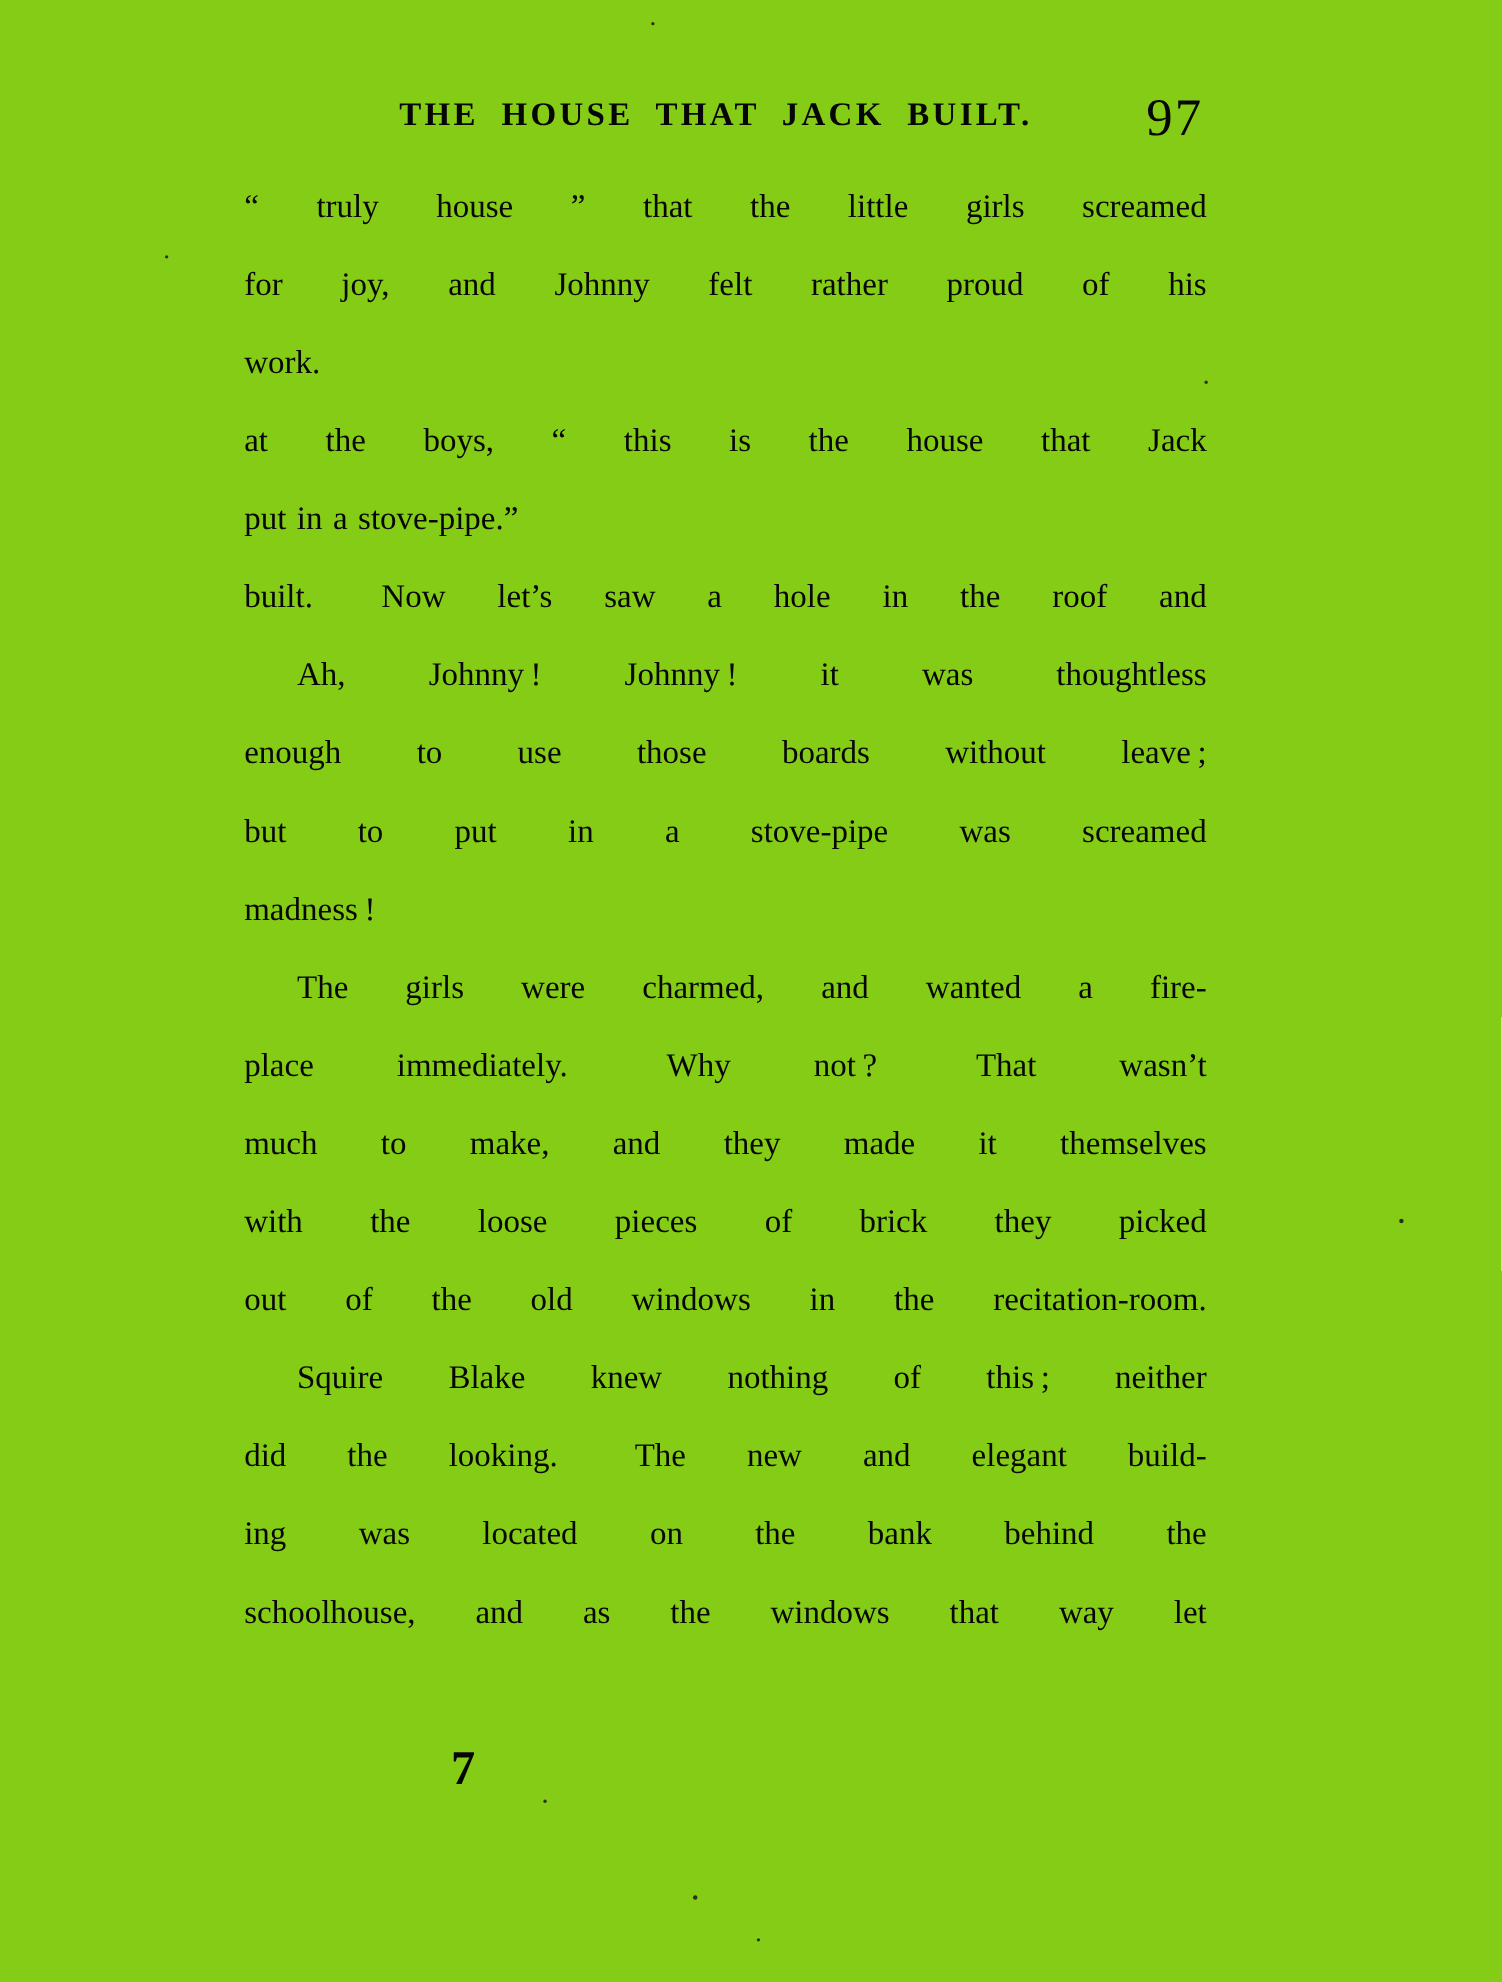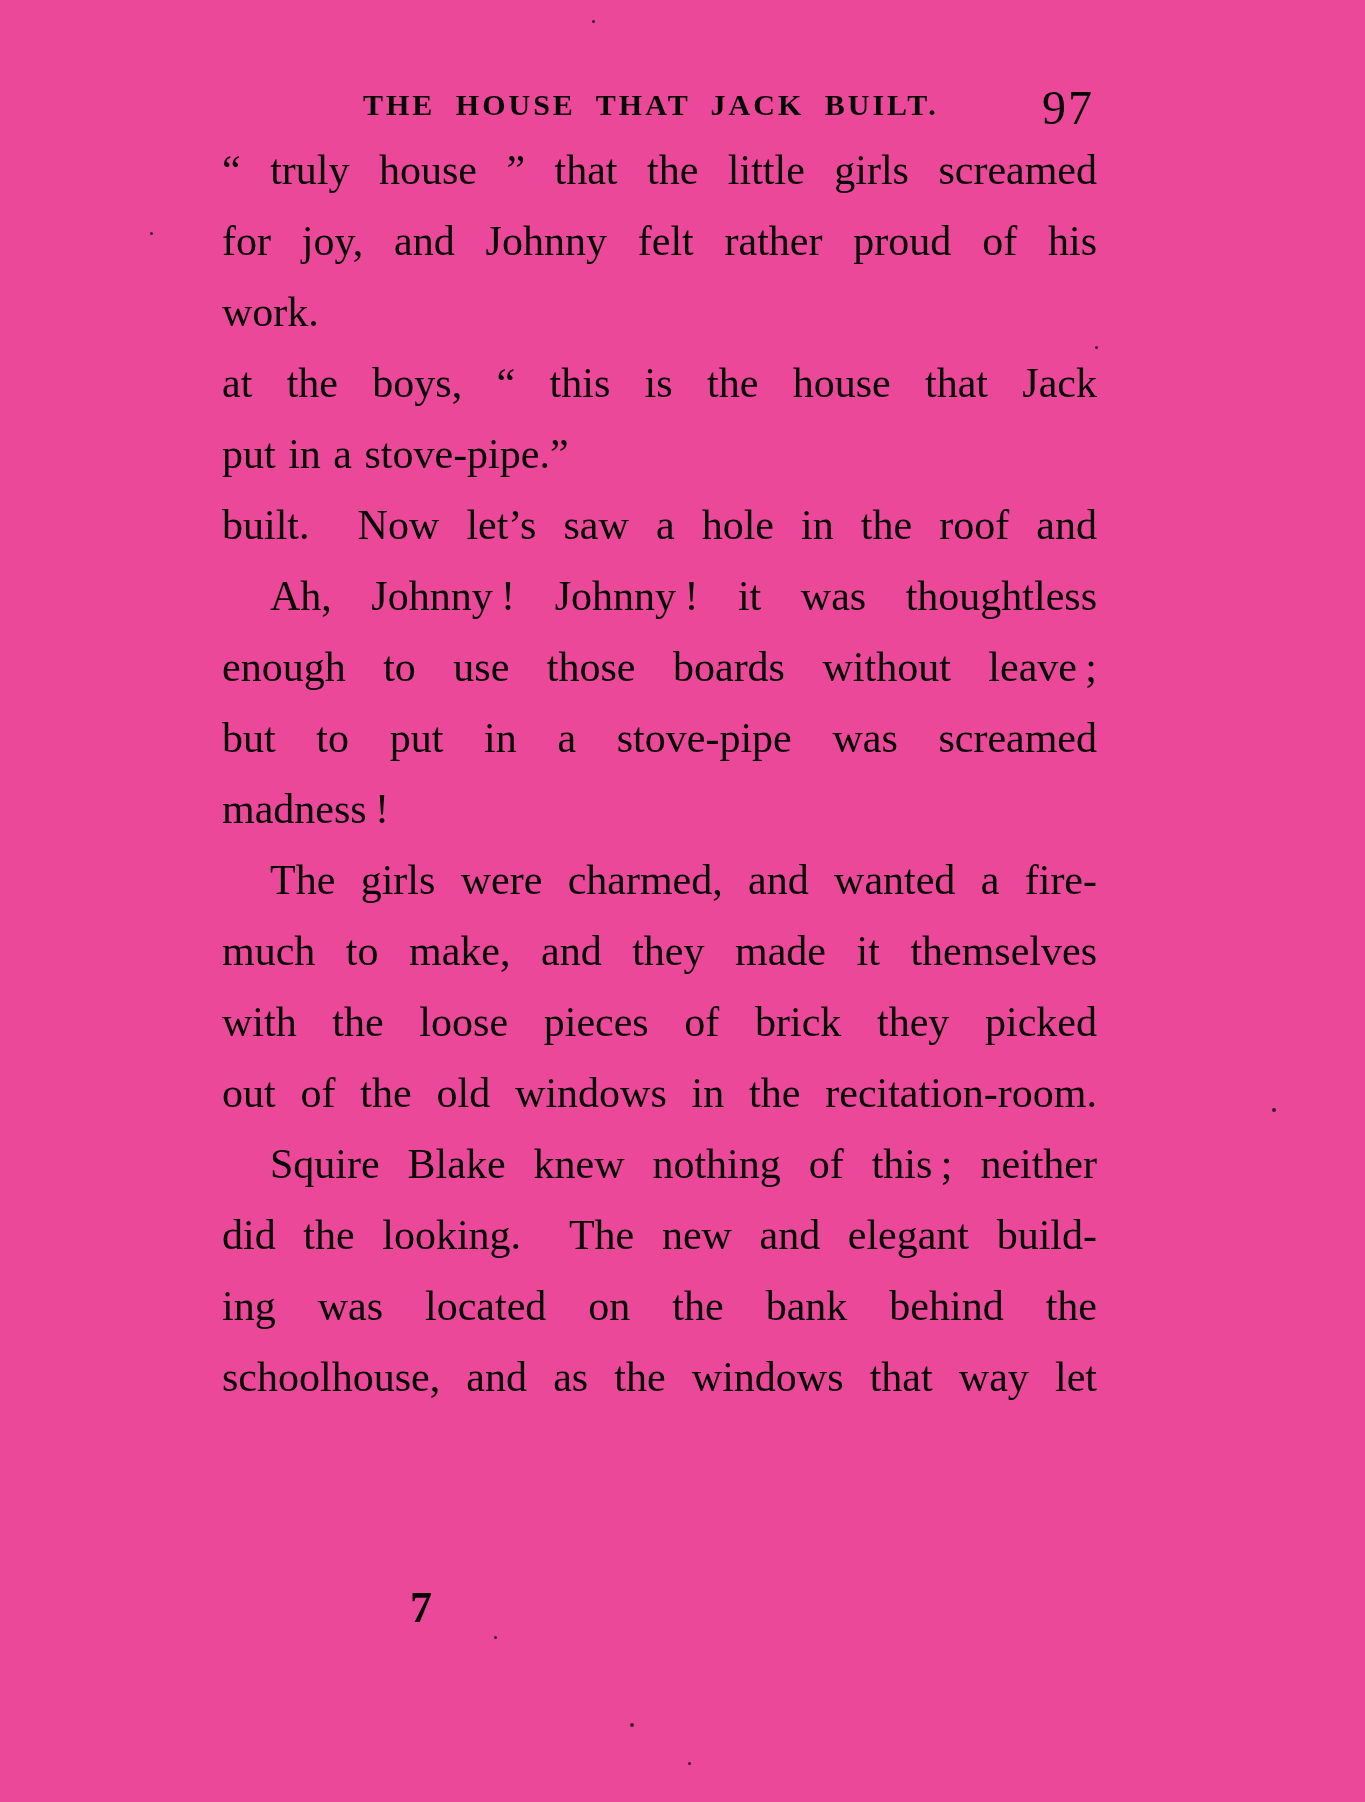--- a/index.html
+++ b/index.html
@@ -4,21 +4,21 @@
 <style>
   html, body {
     margin: 0;
     padding: 0;
     background: #ffffff;
   }
   .page {
     position: relative;
     width: 1365px;
     height: 1802px;
-    background: #ec4899;
+    background: #84cc16;
     color: #060606;
     font-family: "Liberation Serif", "DejaVu Serif", serif;
     overflow: hidden;
   }
   .running-header {
     position: absolute;
     left: 0; top: 0;
     width: 100%;
     height: 140px;
   }
@@ -35,23 +35,23 @@
   .page-number {
     position: absolute;
     left: 1042px;
     top: 80px;
     font-size: 48px;
     letter-spacing: 2px;
   }
   .body-text {
     position: absolute;
     left: 222px;
-    top: 135px;
+    top: 152px;
     width: 875px;
-    font-size: 42px;
+    font-size: 30px;
     line-height: 71px;
     word-spacing: 2px;
   }
   .line {
     height: 71px;
     text-align: justify;
     text-align-last: justify;
     white-space: normal;
   }
   .line.left {
@@ -89,20 +89,21 @@
       <div class="line">for joy, and Johnny felt rather proud of his</div>
       <div class="line left">work.</div>
       <div class="line">at the boys, “ this is the house that Jack</div>
       <div class="line left">put in a stove-pipe.”</div>
       <div class="line">built.  Now let’s saw a hole in the roof and</div>
       <div class="line indent">Ah, Johnny ! Johnny ! it was thoughtless</div>
       <div class="line">enough to use those boards without leave ;</div>
       <div class="line">but to put in a stove-pipe was screamed</div>
       <div class="line left">madness !</div>
       <div class="line indent">The girls were charmed, and wanted a fire-</div>
+      <div class="line">place immediately.  Why not ?  That wasn’t</div>
       <div class="line">much to make, and they made it themselves</div>
       <div class="line">with the loose pieces of brick they picked</div>
       <div class="line">out of the old windows in the recitation-room.</div>
       <div class="line indent">Squire Blake knew nothing of this ; neither</div>
       <div class="line">did the looking.  The new and elegant build-</div>
       <div class="line">ing was located on the bank behind the</div>
       <div class="line">schoolhouse, and as the windows that way let</div>
     </div>
 
   <div class="signature">7</div>

